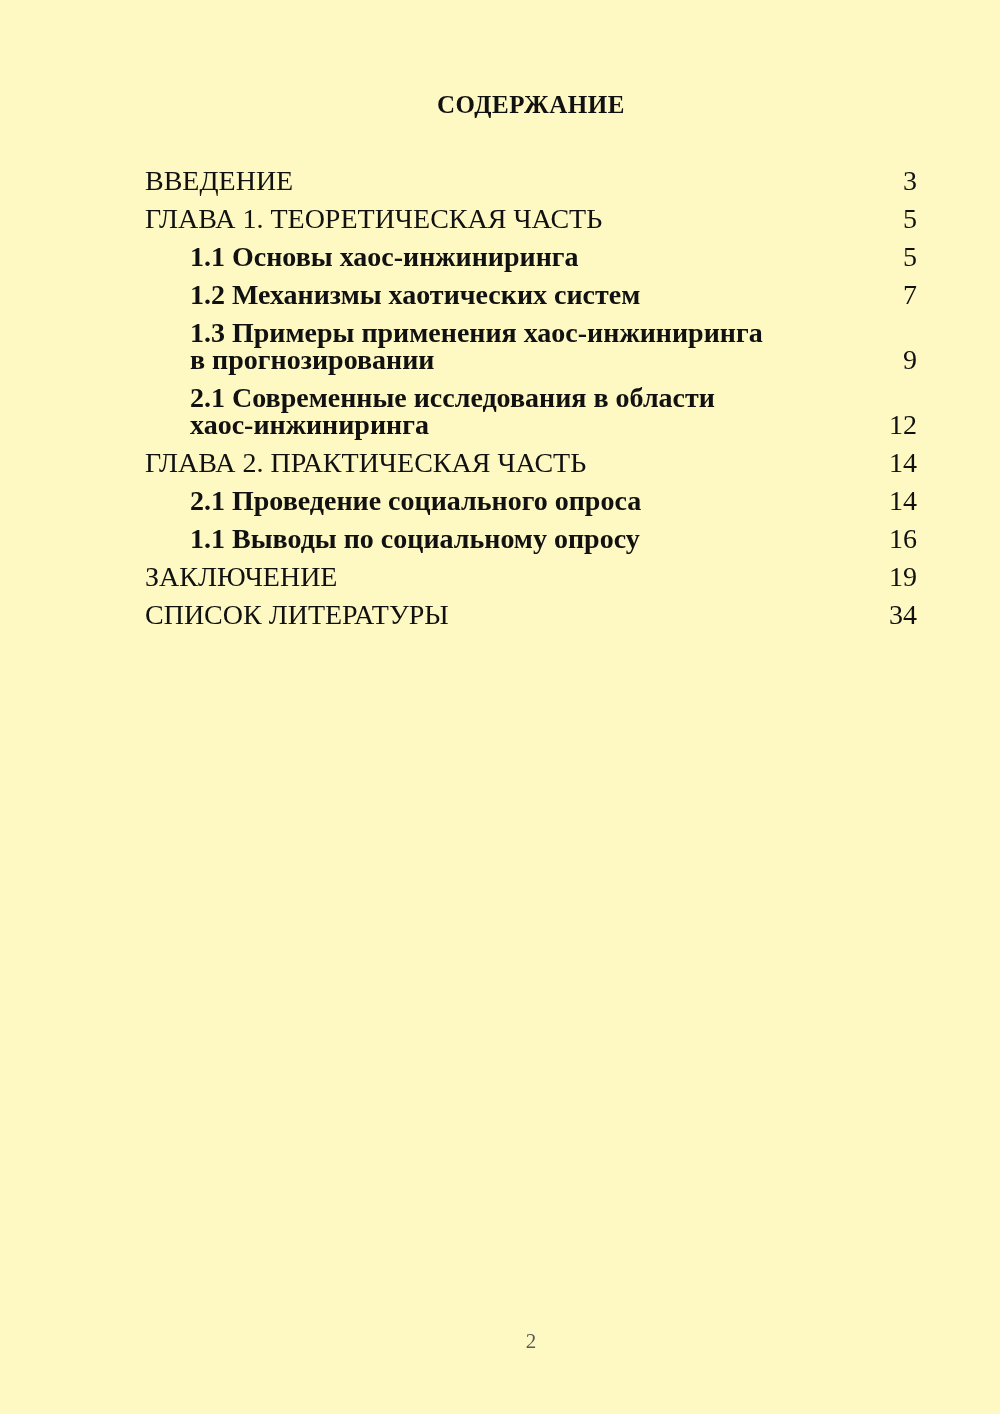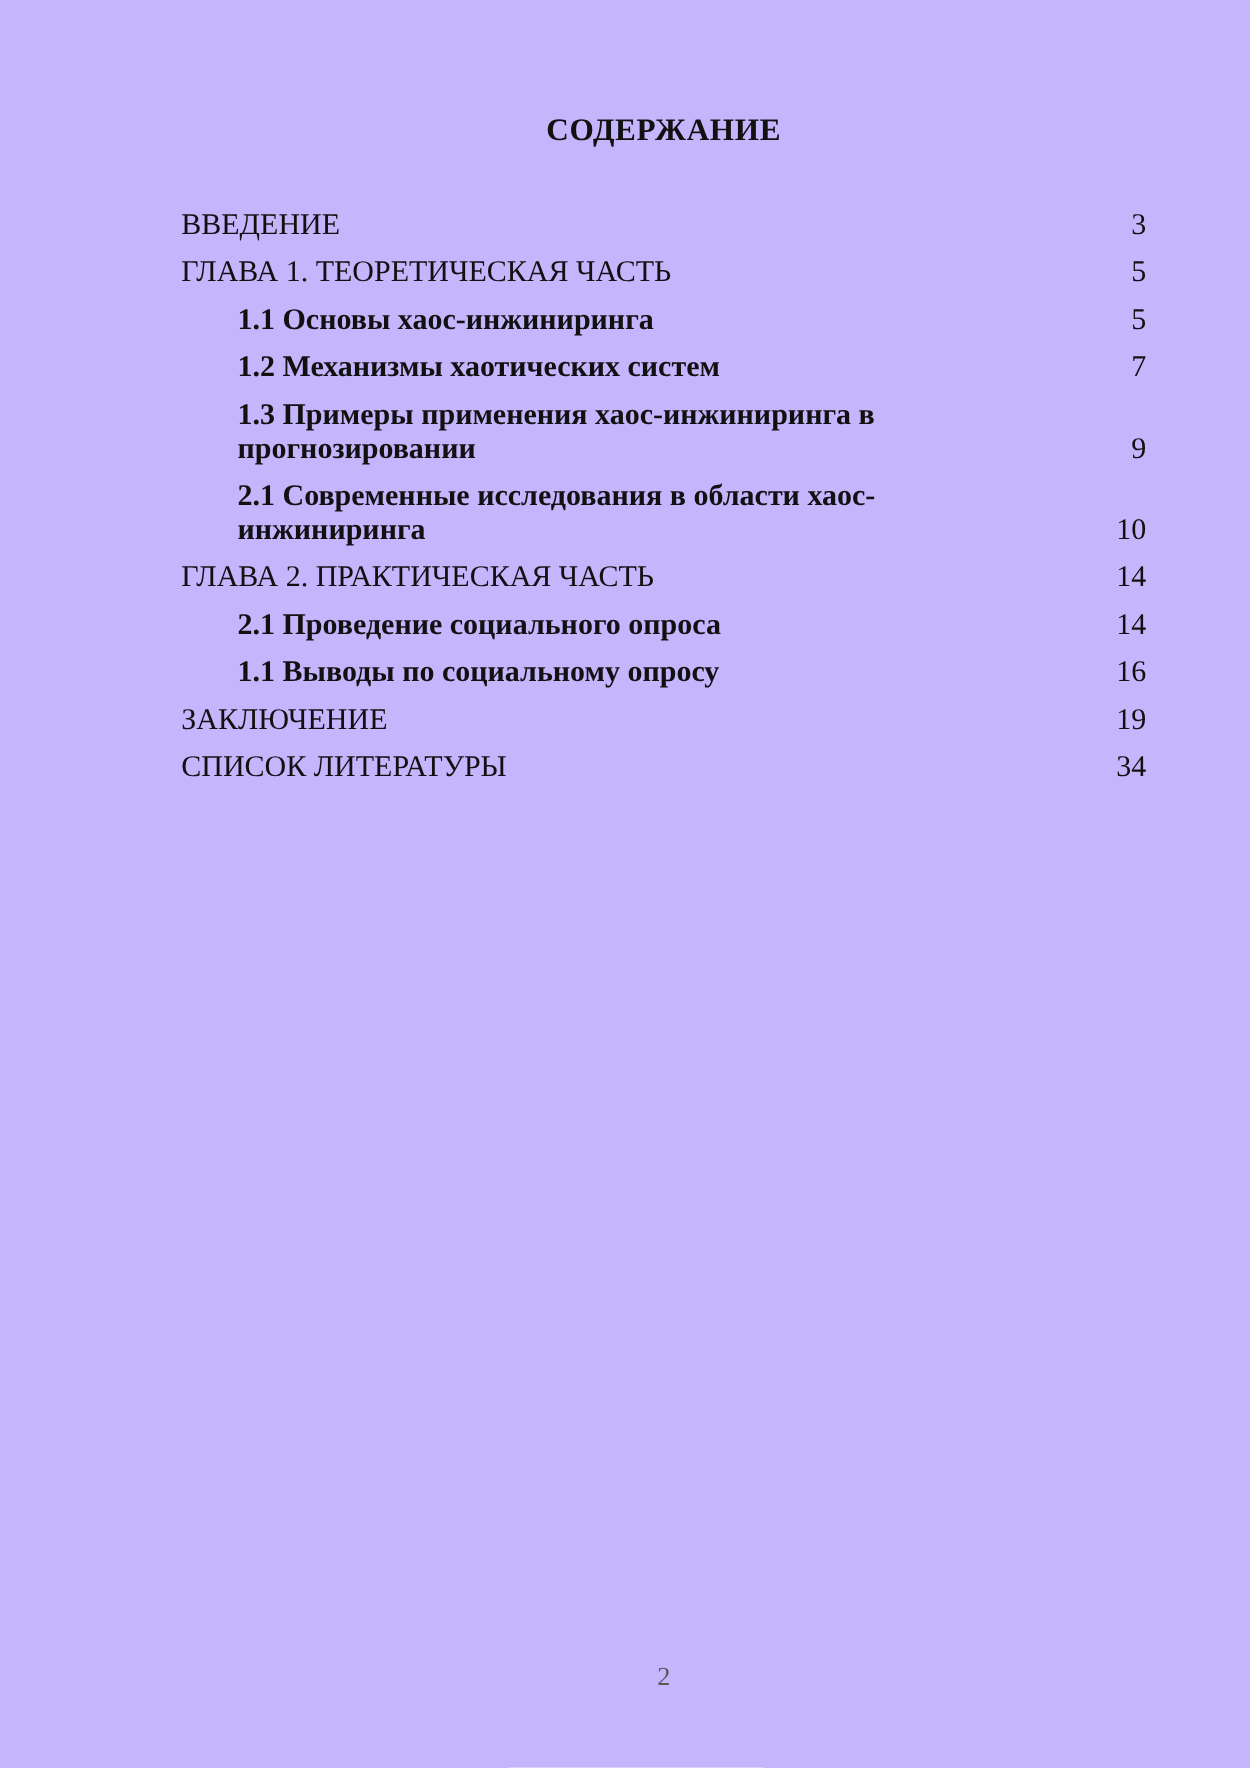--- a/index.html
+++ b/index.html
@@ -11,21 +11,21 @@
     width: 1000px;
     height: 1414px;
     position: relative;
     font-family: "Liberation Serif", "DejaVu Serif", serif;
     color: #111111;
     overflow: hidden;
   }
   .page {
     position: absolute;
     inset: 0;
-    background: #c4b5fd;
+    background: #fef9c3;
   }
   .content {
     position: absolute;
     left: 145px;
     top: 0;
     width: 772px;
   }
   .doc-title {
     margin-top: 90px;
     text-align: center;
@@ -35,21 +35,21 @@
     letter-spacing: 0.5px;
     color: #111111;
   }
   .toc-list {
     margin-top: 47px;
   }
   .toc-row {
     display: flex;
     align-items: flex-start;
     margin-bottom: 11px;
-    font-size: 24px;
+    font-size: 28px;
     line-height: 27px;
   }
   .entry-text {
     width: 620px;
     box-sizing: border-box;
   }
   .toc-row.level-1 .entry-text {
     padding-left: 45px;
     font-weight: bold;
   }
@@ -98,21 +98,21 @@
     <span class="entry-page">7</span>
   </div>
 
   <div class="toc-row level-1">
     <span class="entry-text">1.3 Примеры применения хаос-инжиниринга в прогнозировании</span>
     <span class="entry-page">9</span>
   </div>
 
   <div class="toc-row level-1">
     <span class="entry-text">2.1 Современные исследования в области хаос-инжиниринга</span>
-    <span class="entry-page">10</span>
+    <span class="entry-page">12</span>
   </div>
 
   <div class="toc-row level-0">
     <span class="entry-text">ГЛАВА 2. ПРАКТИЧЕСКАЯ ЧАСТЬ</span>
     <span class="entry-page">14</span>
   </div>
 
   <div class="toc-row level-1">
     <span class="entry-text">2.1 Проведение социального опроса</span>
     <span class="entry-page">14</span>

